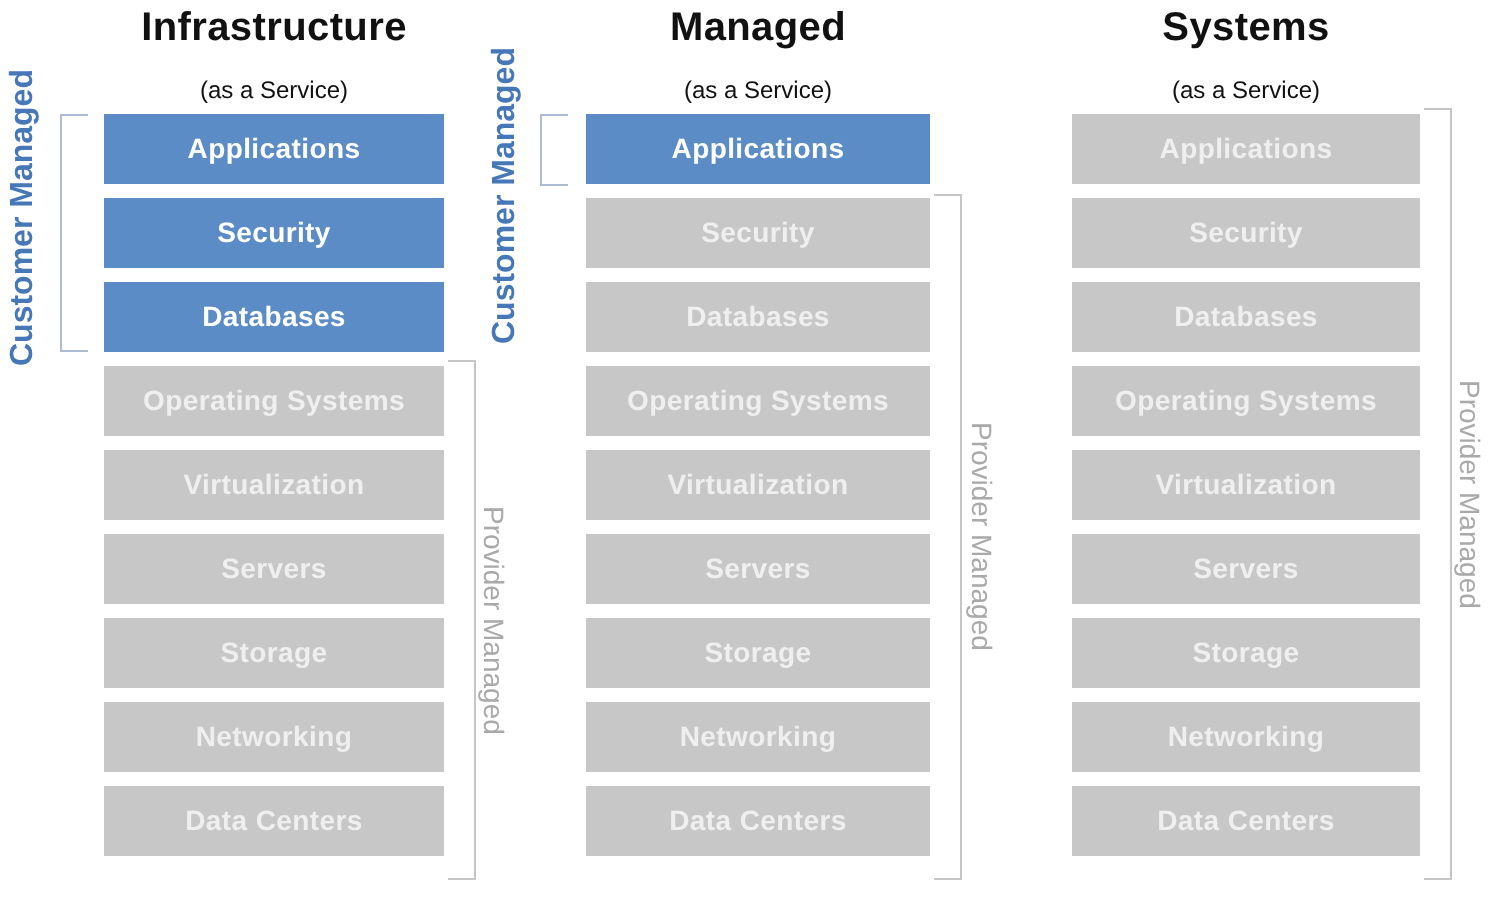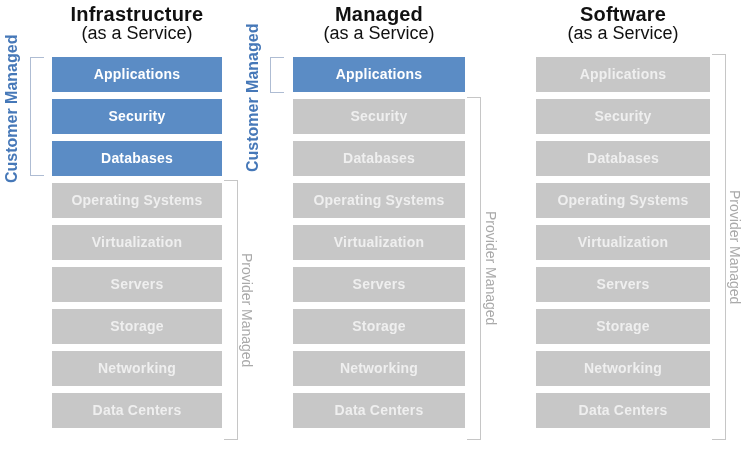--- a/index.html
+++ b/index.html
@@ -7,21 +7,21 @@
     width:750px;height:459px;
     background:var(--background,#fff);
     font-family:"Liberation Sans",sans-serif;
     position:relative;overflow:hidden;
   }
   .canvas{position:absolute;left:0;top:0;width:750px;height:459px;}
 
   
   .col-title{position:absolute;top:3px;text-align:center;color:var(--title-text,#111);}
   .col-title .title{font-size:20px;font-weight:bold;line-height:22px;letter-spacing:.2px;}
-  .col-title .subtitle{font-size:18px;line-height:16px;}
+  .col-title .subtitle{font-size:12px;line-height:16px;margin-top:12px;}
   .t0{left:52px;width:170px;}
   .t1{left:293px;width:172px;}
   .t2{left:536px;width:174px;}
 
   
   .stack{position:absolute;top:57px;display:flex;flex-direction:column;gap:7px;}
   .s0{left:52px;width:170px;}
   .s1{left:293px;width:172px;}
   .s2{left:536px;width:174px;}
   .layer-box{
@@ -113,21 +113,21 @@
     <div class="layer-box provider">Servers</div>
     <div class="layer-box provider">Storage</div>
     <div class="layer-box provider">Networking</div>
     <div class="layer-box provider">Data Centers</div>
   </div>
 
   <div class="bracket provider-bracket pb1"></div>
   <div class="vlabel provider-vlabel pm1">Provider Managed</div>
 
   <div class="col-title t2">
-    <div class="title">Software</div>
+    <div class="title">Systems</div>
     <div class="subtitle">(as a Service)</div>
   </div>
 
   <div class="stack s2">
     <div class="layer-box provider">Applications</div>
     <div class="layer-box provider">Security</div>
     <div class="layer-box provider">Databases</div>
     <div class="layer-box provider">Operating Systems</div>
     <div class="layer-box provider">Virtualization</div>
     <div class="layer-box provider">Servers</div>

